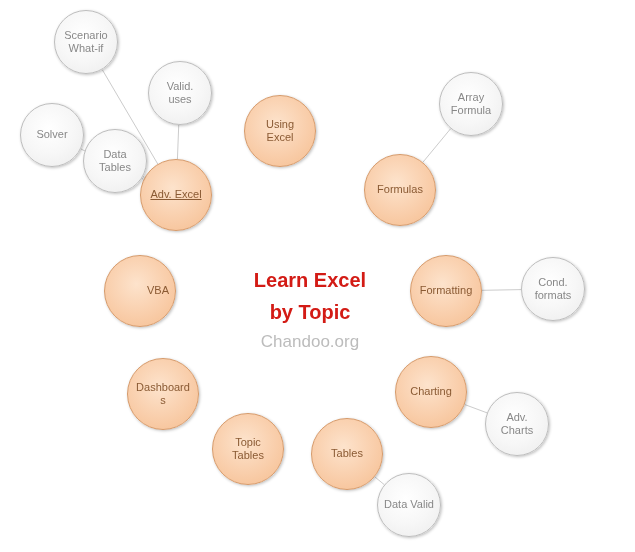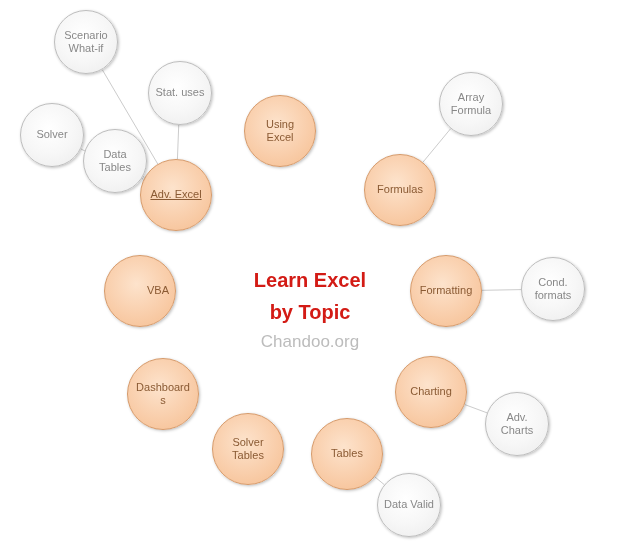--- a/index.html
+++ b/index.html
@@ -100,21 +100,21 @@
 <div class="node primary" id="n-formatting" style="left: 410px; top: 255px;">
       <span>Formatting</span>
     </div>
 <div class="node primary" id="n-charting" style="left: 395px; top: 356px;">
       <span>Charting</span>
     </div>
 <div class="node primary" id="n-tables" style="left: 311px; top: 418px;">
       <span>Tables</span>
     </div>
 <div class="node primary" id="n-pivot_tables" style="left: 212px; top: 413px;">
-      <span>Solver Tables</span>
+      <span>Topic Tables</span>
     </div>
 <div class="node primary" id="n-dashboards" style="left: 127px; top: 358px;">
       <span>Dashboards</span>
     </div>
 <div class="node primary" id="n-vba" style="left: 104px; top: 255px; justify-content: flex-end;">
       <span>VBA</span>
     </div>
 <div class="node primary" id="n-adv_excel" style="left: 140px; top: 159px; text-decoration: underline;">
       <span>Adv. Excel</span>
     </div>
@@ -128,21 +128,21 @@
 <div class="node secondary" id="n-adv_charts" style="left: 485px; top: 392px;">
       <span>Adv. Charts</span>
     </div>
 <div class="node secondary" id="n-scenario_whatif" style="left: 54px; top: 10px;">
       <span>Scenario What-if</span>
     </div>
 <div class="node secondary" id="n-data_valid" style="left: 377px; top: 473px;">
       <span>Data Valid</span>
     </div>
 <div class="node secondary" id="n-stat_uses" style="left: 148px; top: 61px;">
-      <span>Stat. uses</span>
+      <span>Valid. uses</span>
     </div>
 <div class="node secondary" id="n-solver" style="left: 20px; top: 103px;">
       <span>Solver</span>
     </div>
 <div class="node secondary" id="n-data_tables" style="left: 83px; top: 129px; align-items: center;">
       <span>Data Tables</span>
     </div>
 
 </div>
 

